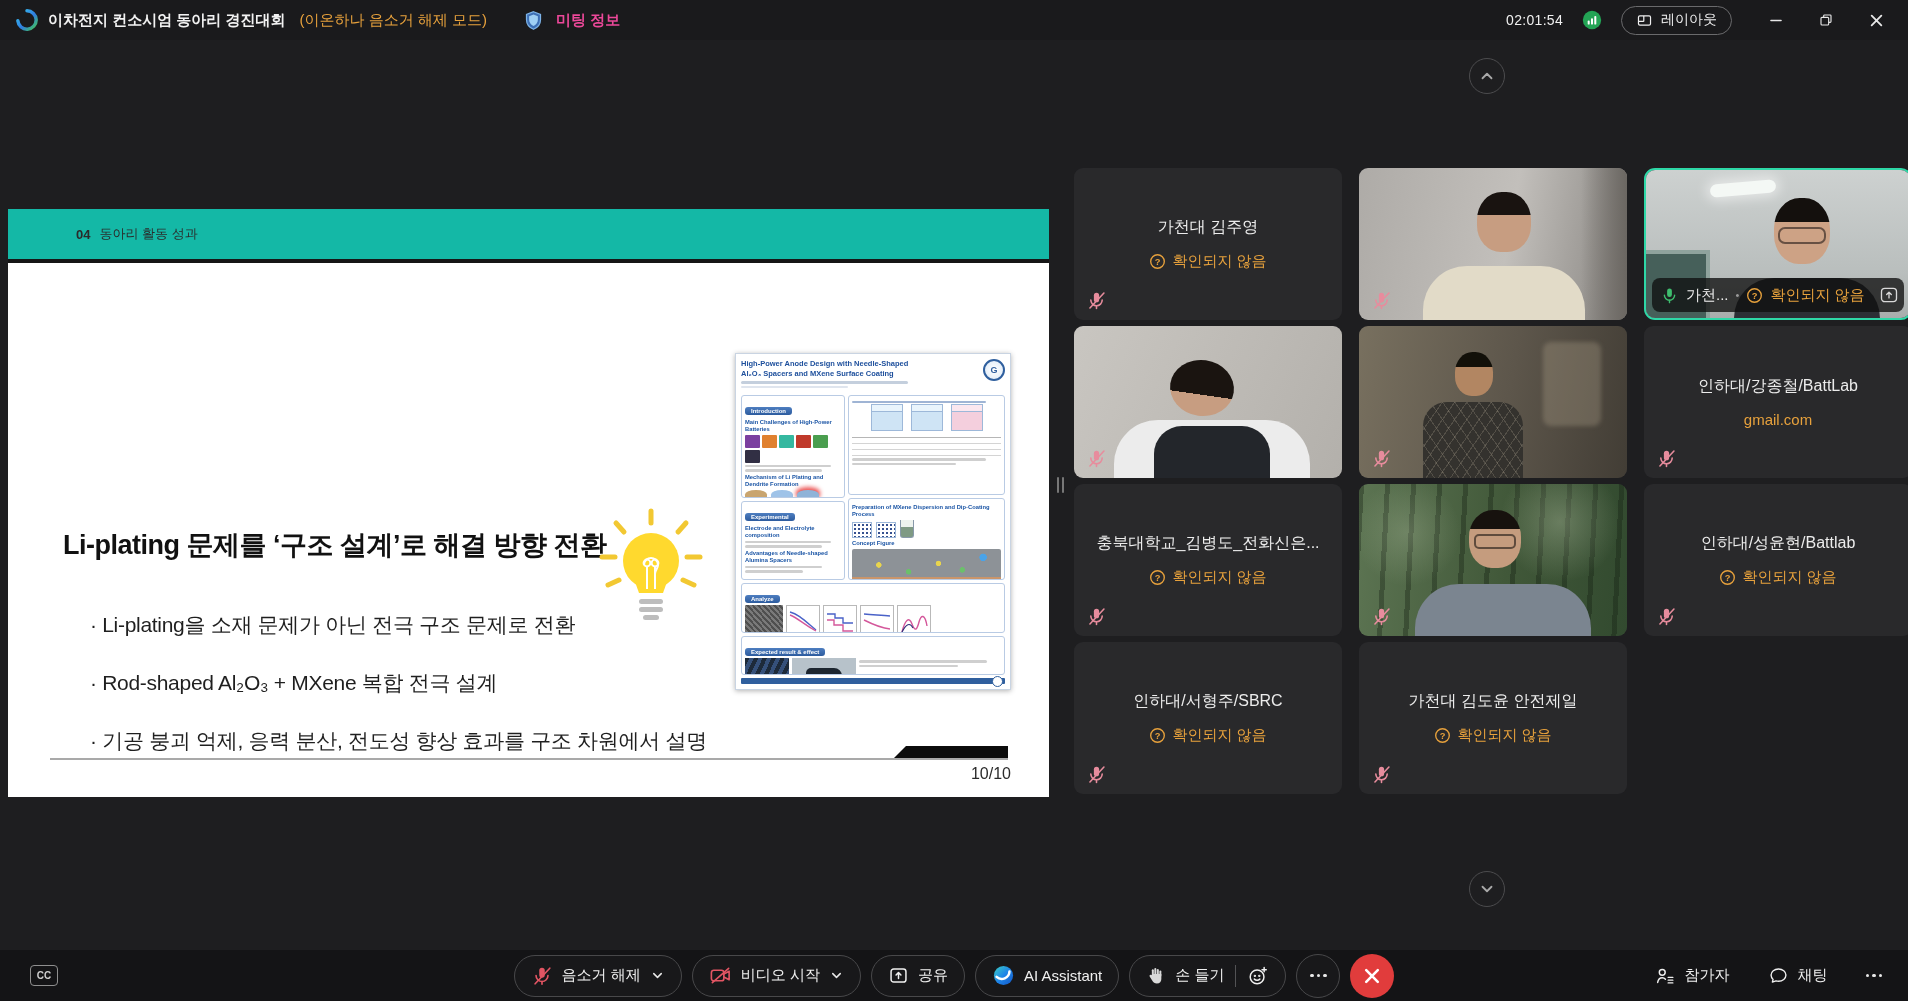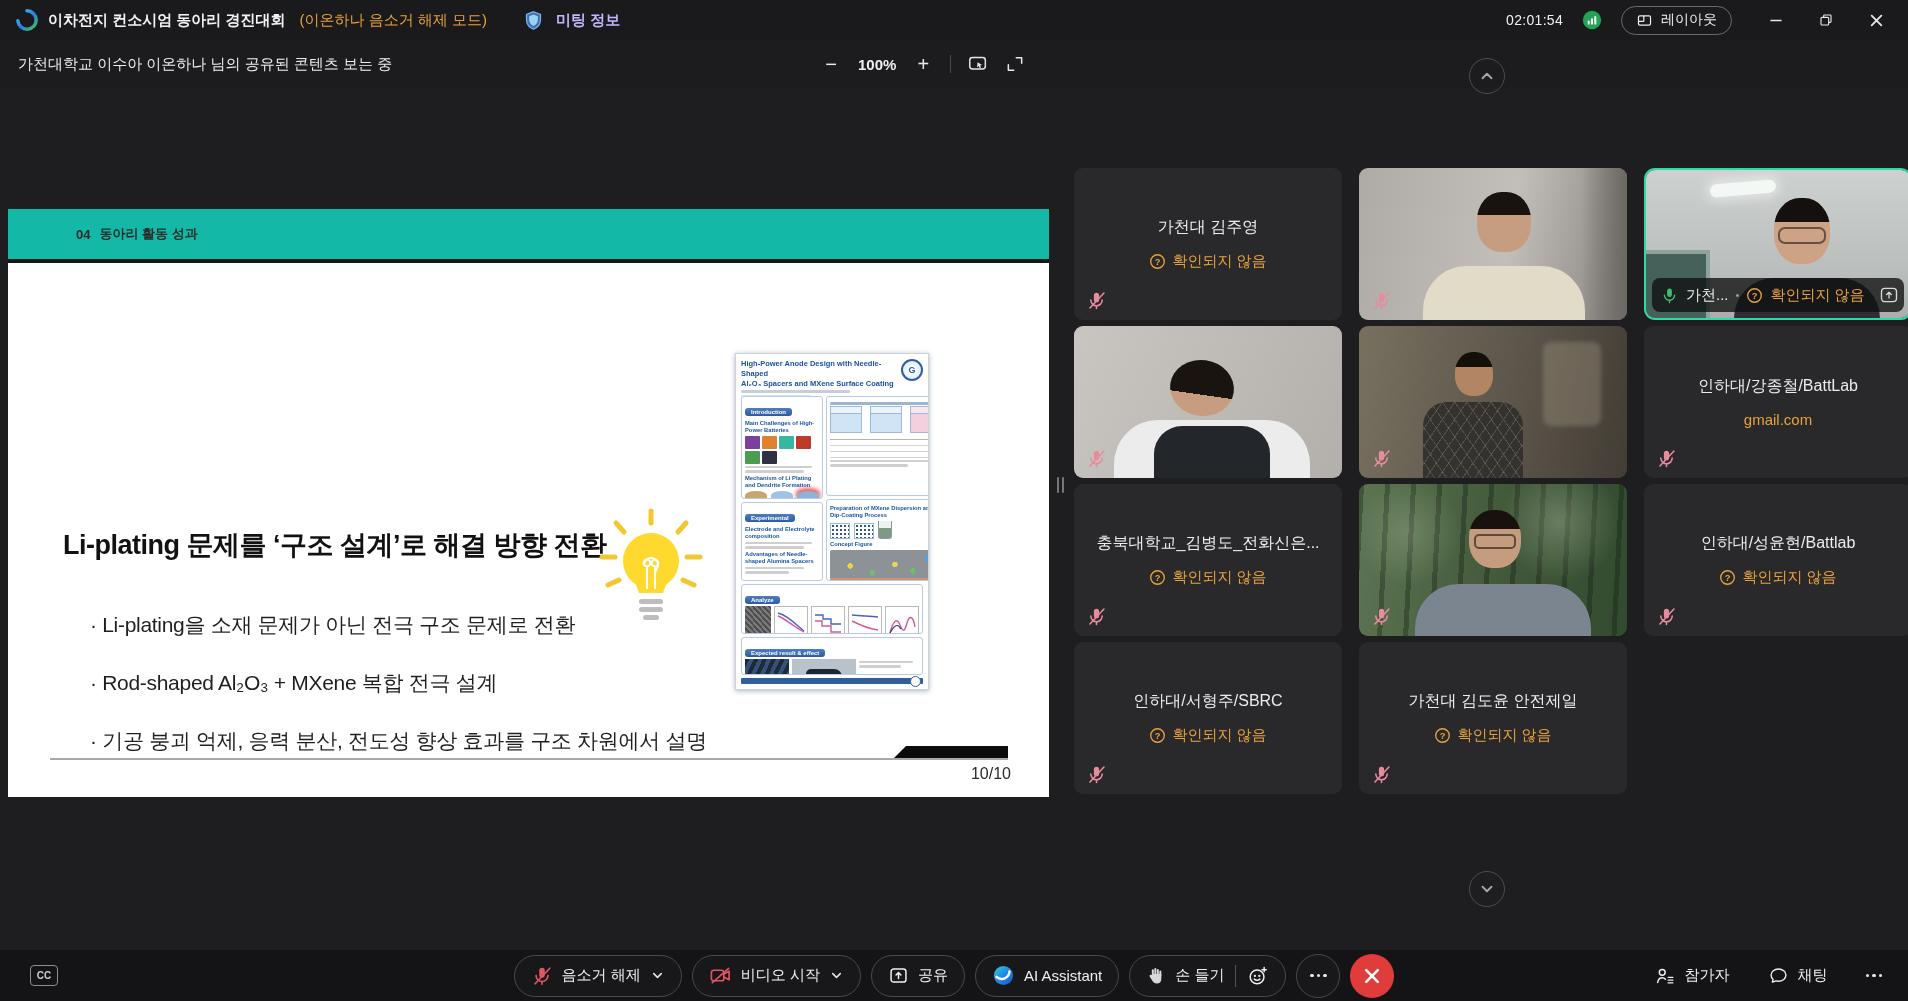--- a/index.html
+++ b/index.html
@@ -7,21 +7,21 @@
   body { font-family:"Liberation Sans","DejaVu Sans",sans-serif; color:#ededed; }
   .app { position:relative; width:1908px; height:1001px; background:#1e1e20; overflow:hidden; }
 
   
   .titlebar { position:absolute; top:0; left:0; right:0; height:40px; background:#1a1a1c;
               display:flex; align-items:center; }
   .tb-left { display:flex; align-items:center; gap:10px; padding-left:16px; font-size:15px; }
   .tb-title { color:#f2f2f2; font-weight:600; }
   .tb-mode { color:var(--accent-orange); margin-left:4px; }
   .tb-shield { margin-left:26px; display:flex; align-items:center; }
-  .tb-meetinfo { color:#c4b5fd; font-weight:600; margin-left:2px; cursor:default; }
+  .tb-meetinfo { color:#ec4899; font-weight:600; margin-left:2px; cursor:default; }
   .tb-right { position:absolute; right:0; top:0; height:40px; display:flex; align-items:center; gap:18px; padding-right:14px; }
   .tb-clock { font-size:14px; color:#f0f0f0; letter-spacing:.3px; }
   .layout-btn { display:flex; align-items:center; gap:8px; border:1px solid #6a6a6c; border-radius:16px;
                 height:29px; padding:0 14px; font-size:14px; color:#f0f0f0; background:transparent; }
   .winbtns { display:flex; align-items:center; gap:30px; margin-left:16px; padding-right:8px; }
   .winbtn { width:20px; height:20px; display:flex; align-items:center; justify-content:center; }
 
   
   .viewbar { position:absolute; top:40px; left:0; right:0; height:48px; background:#1c1c1e; }
   .vb-status { position:absolute; left:18px; top:0; height:48px; display:flex; align-items:center;
@@ -33,38 +33,38 @@
   .circle-chev { position:absolute; width:36px; height:36px; border:1px solid #4c4c4e; border-radius:50%;
                  background:transparent; display:flex; align-items:center; justify-content:center; }
   .chev-top { left:1469px; top:58px; }
   .chev-bottom { left:1469px; top:871px; }
 
   
   .slide { position:absolute; left:8px; top:209px; width:1041px; height:588px; background:#ffffff; overflow:hidden; }
   .slide-head { height:50px; background:#14b8a6; display:flex; align-items:center; padding-left:68px;
                 font-size:13px; color:#2b2b2b; gap:9px; }
   .slide-head .no { font-weight:700; }
-  .slide-head .t { font-weight:700; }
+  .slide-head .t { font-weight:400; }
   .slide-divider { height:4px; background:#161616; }
   .slide-title { position:absolute; left:55px; top:318px; font-size:27px; font-weight:700; color:#111;
                  letter-spacing:-0.5px; top:318px; }
   .slide-title { top:318px; }
   .sbullet { position:absolute; left:82px; font-size:21px; color:#1f1f1f; letter-spacing:-0.3px; }
   .sb1 { top:402px; } .sb2 { top:460px; } .sb3 { top:518px; }
   .slide-line { position:absolute; left:42px; top:549px; width:958px; height:2px; background:#a9a9a9; top:549px; }
   .slide-line { top:549px; }
   .slide-block { position:absolute; left:886px; top:537px; width:114px; height:12px; background:#0c0c0c;
                  clip-path:polygon(12px 0,100% 0,100% 100%,0 100%); }
   .slide-page { position:absolute; right:38px; top:556px; font-size:16px; color:#2b2b2b; }
 
   
   .bulb { position:absolute; left:586px; top:296px; width:114px; height:126px; }
 
   
-  .poster { position:absolute; left:727px; top:144px; width:194px; height:337px; background:#fff;
+  .poster { position:absolute; left:727px; top:144px; width:276px; height:337px; background:#fff;
             border:1px solid #c9d4e2; box-shadow:0 1px 5px rgba(0,0,0,.3); padding:5px; overflow:hidden;
             display:flex; flex-direction:column; gap:3px;justify-content:space-between; }
   .p-head { display:flex; align-items:flex-start; gap:4px; height:34px; }
   .p-titles { flex:1; }
   .p-title { font-size:7.5px; font-weight:700; color:#1d4f9c; line-height:1.3; }
   .p-authbar { height:3px; background:#c4cfdd; border-radius:2px; margin-top:2px; width:70%; }
   .p-authbar.short { width:45%; height:2px; background:#dfe5ee; }
   .p-logo { width:22px; height:22px; border-radius:50%; border:2px solid #2f5f9e;
             background:radial-gradient(#ffffff,#dce9f7); display:flex; align-items:center; justify-content:center;
             font-size:9px; font-weight:700; color:#2f5f9e; }
@@ -253,40 +253,20 @@
         </span>
         <span class="winbtn">
           <svg width="15" height="15" viewBox="0 0 14 14">
               <path d="M2.5 2.5l9 9M11.5 2.5l-9 9" stroke="#e8e8e8" stroke-width="1.7" stroke-linecap="round"></path>
             </svg>
         </span>
       </div>
     </div>
   </div>
 
-  <div class="viewbar">
-    <div class="vb-status">가천대학교 이수아 이온하나 님의 공유된 콘텐츠 보는 중</div>
-    <div class="vb-zoom">
-      <button class="vb-zbtn">−</button>
-      <span class="vb-zlevel">100%</span>
-      <button class="vb-zbtn">+</button>
-      <span class="vb-sep"></span>
-      <span style="display:flex">
-        <svg width="22" height="22" viewBox="0 0 24 24" fill="none" stroke="#e8e8e8" stroke-width="1.6">
-            <rect x="3" y="5" width="17" height="12.5" rx="3"></rect>
-            <path d="M11.5 10l5 3-2.3.5 1.2 2.3-1.5.7-1.2-2.3-1.7 1.6z" fill="#e8e8e8" stroke="none"></path>
-          </svg>
-      </span>
-      <span style="display:flex">
-        <svg width="20" height="20" viewBox="0 0 24 24" fill="none" stroke="#e8e8e8" stroke-width="1.8" stroke-linecap="round" stroke-linejoin="round">
-            <path d="M13.5 4.5H20v6.5M10.5 19.5H4V13"></path>
-          </svg>
-      </span>
-    </div>
-  </div>
 
   <button class="circle-chev chev-top">
     <span style="display:flex">
       <svg width="18" height="18" viewBox="0 0 16 16">
           <path d="M4 10l4-4 4 4" stroke="#a9a9a9" stroke-width="1.6" fill="none" stroke-linecap="round" stroke-linejoin="round"></path>
         </svg>
     </span>
   </button>
 
   <div class="slide">

